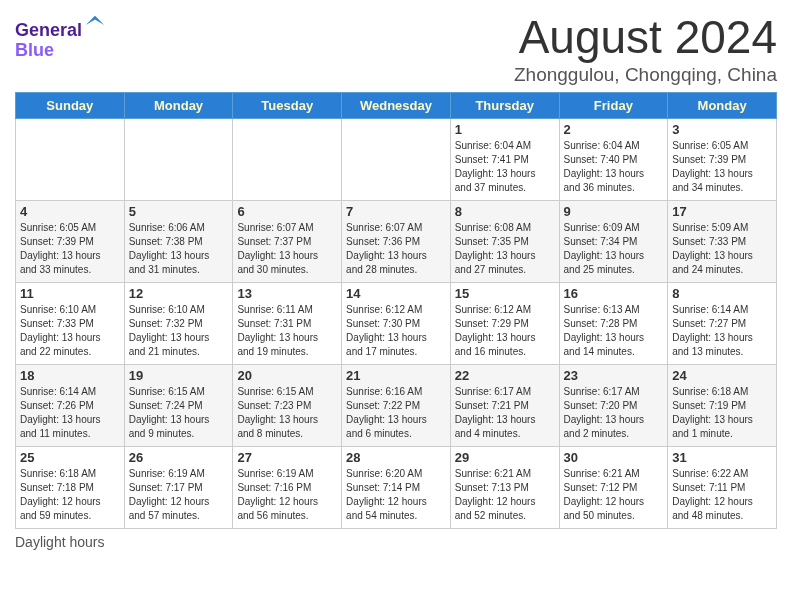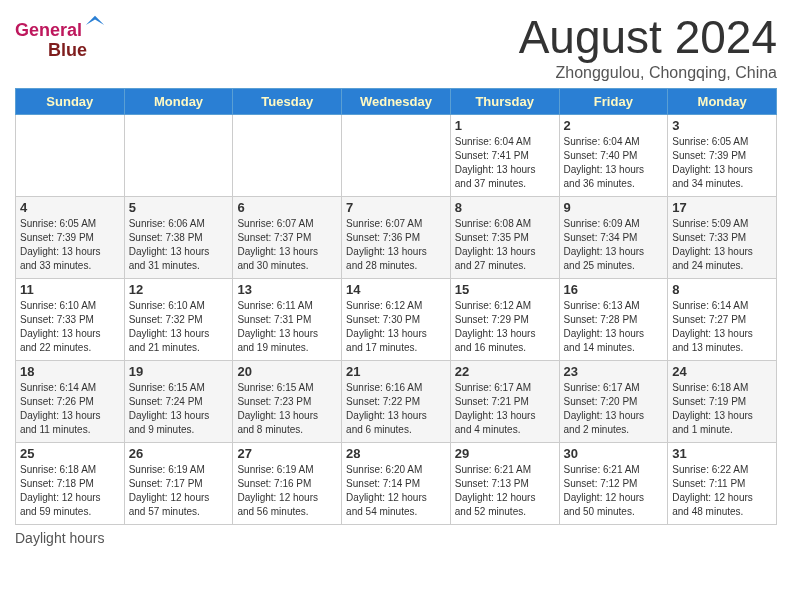--- a/index.html
+++ b/index.html
@@ -24,37 +24,37 @@
     .logo {
       display: flex;
       align-items: center;
       margin-top: 4px;
     }
     .logo-text {
       font-size: 18px;
       font-weight: bold;
       line-height: 1.1;
     }
-    .logo-general { color: #be185d; }
-    .logo-blue { color: #7f1d1d; margin-left: 33px; }
+    .logo-general { color: #4c1d95; }
+    .logo-blue { color: #8b5cf6; }
     .logo-icon {
       width: 22px;
       height: 22px;
       margin-left: 2px;
     }
     .title-section {
       text-align: right;
     }
     .month-year {
       font-size: 46px;
       color: #333;
       font-weight: normal;
     }
     .location {
-      font-size: 16px;
+      font-size: 19px;
       color: #555;
     }
     .calendar {
       width: 100%;
       border-collapse: collapse;
       table-layout: fixed;
     }
     .calendar th {
       background: #2a7fd4;
       color: #fef9c3;

